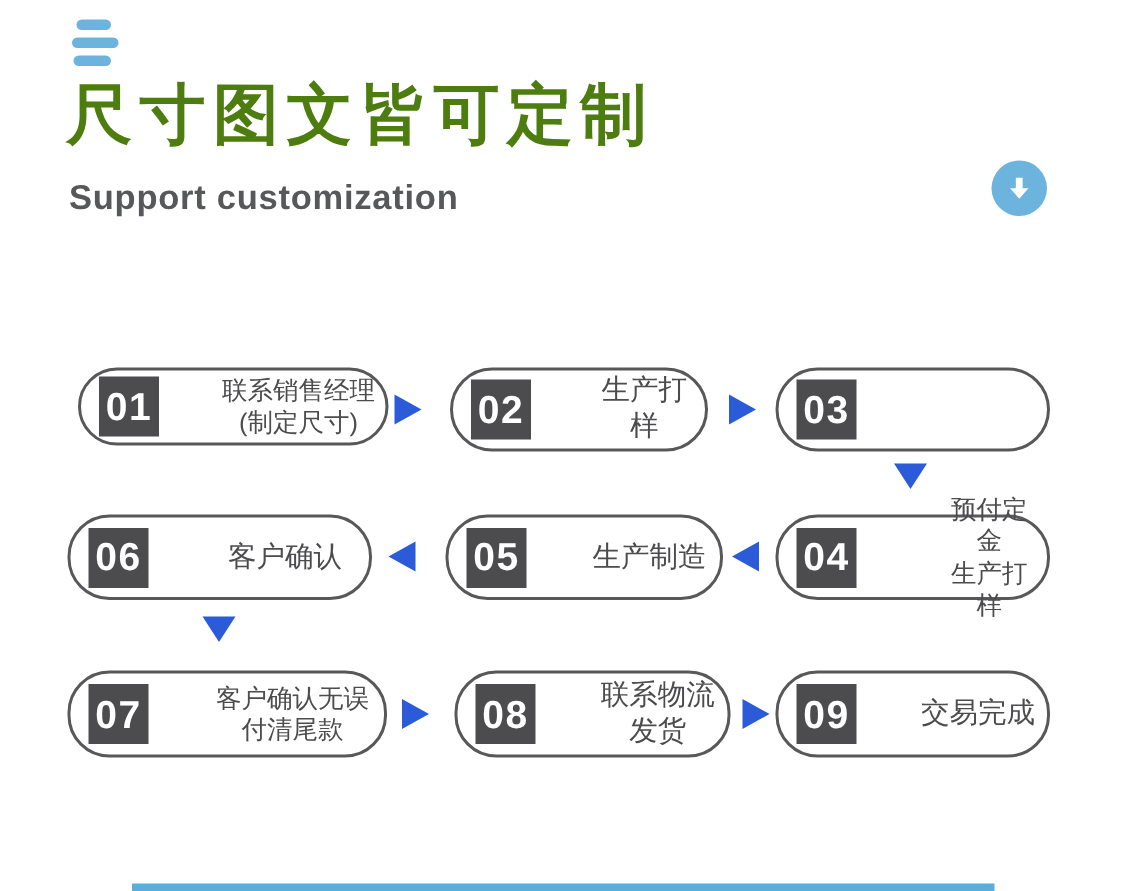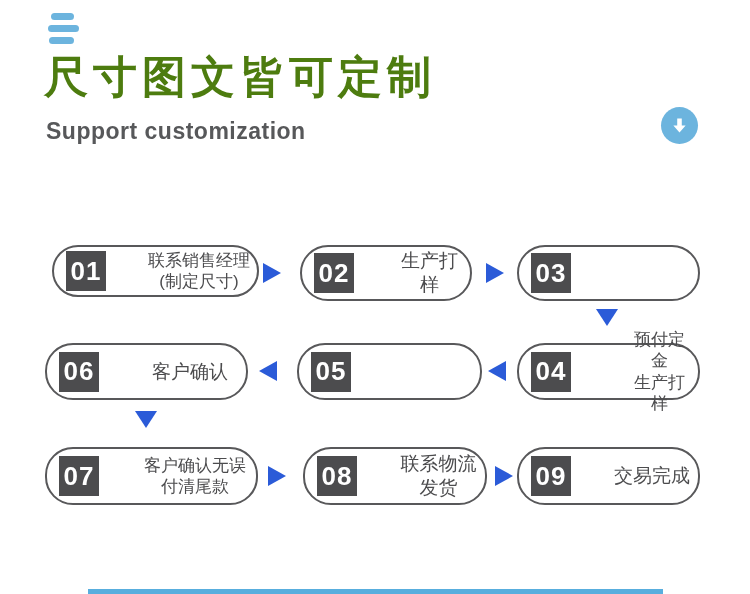--- a/index.html
+++ b/index.html
@@ -85,20 +85,24 @@
   <div class="step" style="left:45px;top:343px;width:203px;height:57px;">
     <span class="badge">06</span>
     <span class="lbl">
       <span>客户确认</span>
       <span></span>
     </span>
   </div>
   <div class="arr left" style="left:259px;top:361px;"></div>
   <div class="step" style="left:297px;top:343px;width:185px;height:57px;">
     <span class="badge">05</span>
+    <span class="lbl">
+      <span>生产制造</span>
+      <span></span>
+    </span>
   </div>
   <div class="arr left" style="left:488px;top:361px;"></div>
   <div class="step" style="left:517px;top:343px;width:183px;height:57px;gap:15px;">
     <span class="badge">04</span>
     <span class="lbl small">
       <span>预付定金</span>
       <span>生产打样</span>
     </span>
   </div>
 

